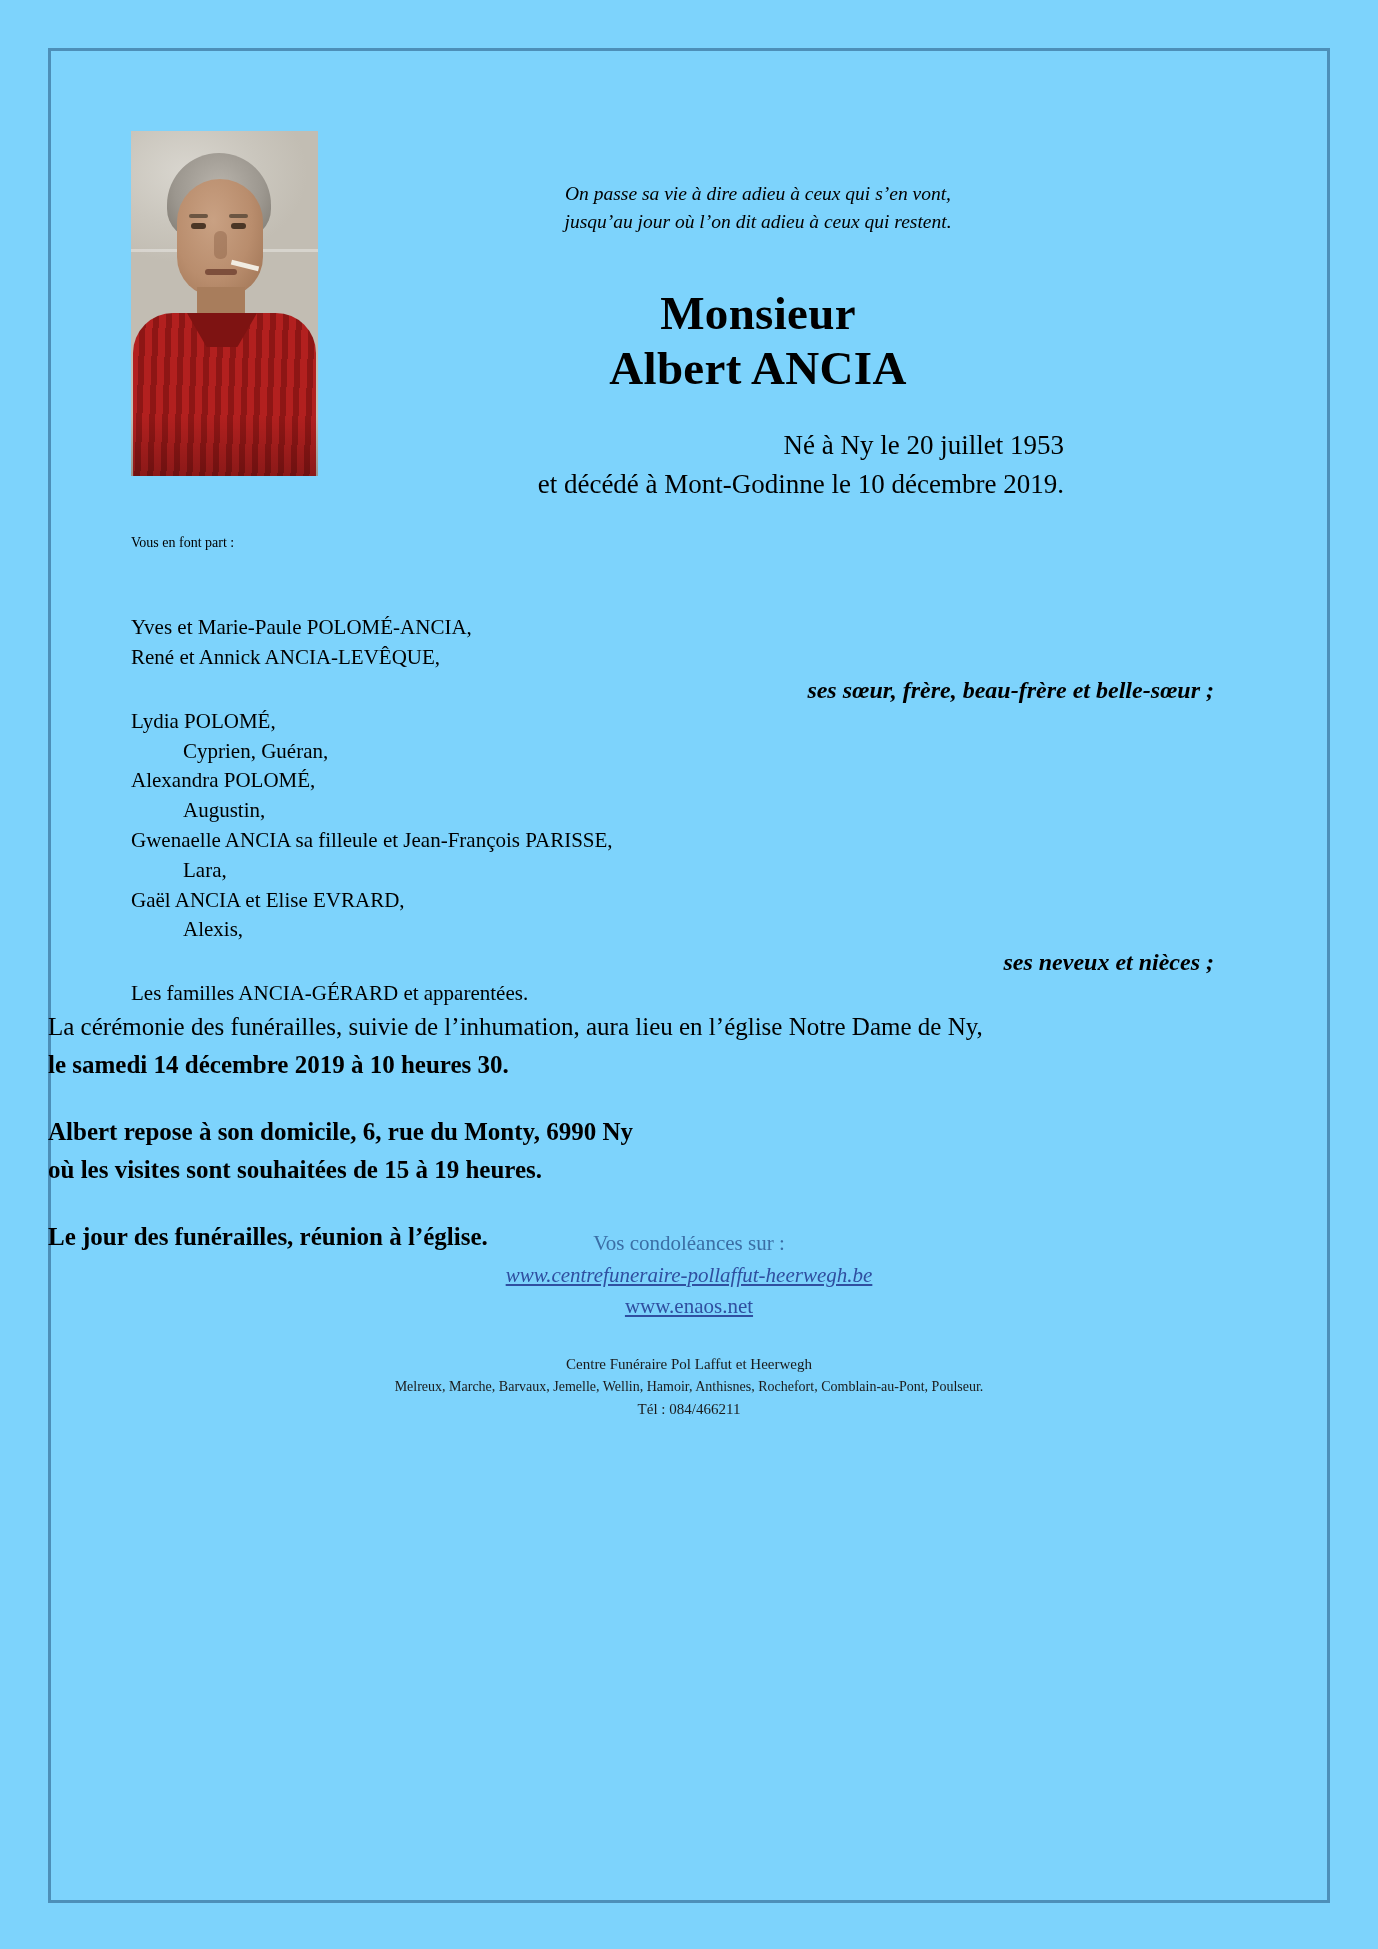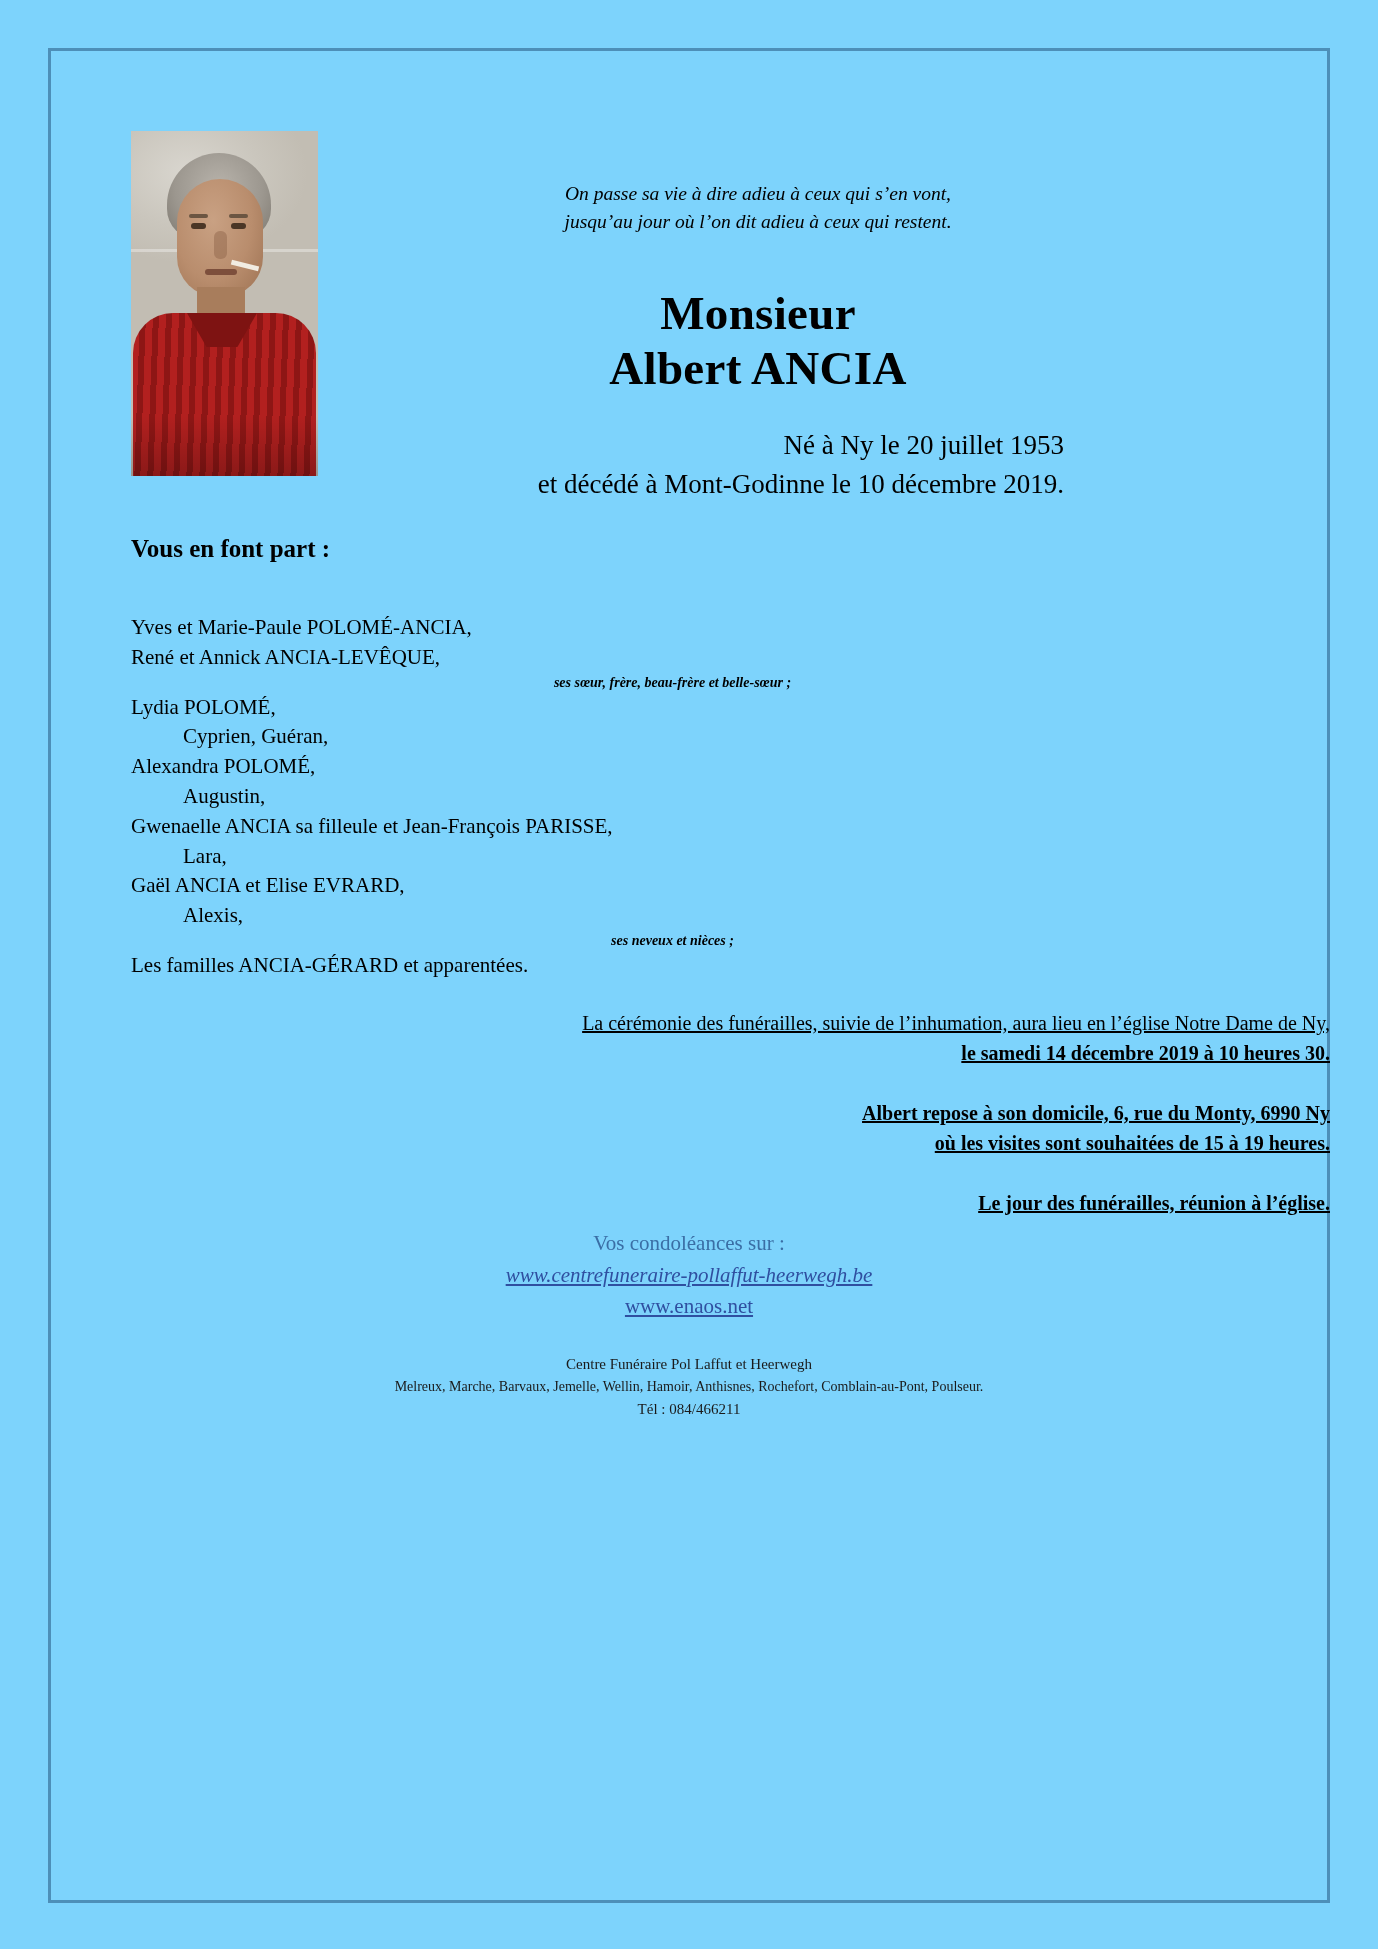--- a/index.html
+++ b/index.html
@@ -203,51 +203,49 @@
     text-align: right;
     font-size: 27px;
     line-height: 1.45;
   }
 
   
   .intro {
     position: absolute;
     left: 83px;
     top: 487px;
-    font-size: 25px;
-    font-weight: bold;
+    font-size: 14px;
   }
   .family {
     position: absolute;
     left: 83px;
     top: 565px;
     width: 1105px;
     font-size: 21px;
     line-height: 1.42;
   }
   .family .ln { white-space: pre; }
   .family .indent { padding-left: 52px; }
   .family .role {
-    text-align: center;
+    text-align: right;
     font-style: italic;
     font-weight: bold;
-    font-size: 14px;
+    font-size: 24px;
     padding-right: 22px;
   }
 
   
   .ceremony {
     position: absolute;
     left: 0;
     top: 960px;
     width: 100%;
-    text-align: right;
-    font-size: 20px;
+    text-align: left;
+    font-size: 25px;
     line-height: 1.5;
-    text-decoration: underline;
   }
   .ceremony .b { font-weight: bold; }
   .ceremony .para { margin-top: 30px; }
 
   
   .condo {
     position: absolute;
     left: 0;
     top: 1180px;
     width: 100%;

